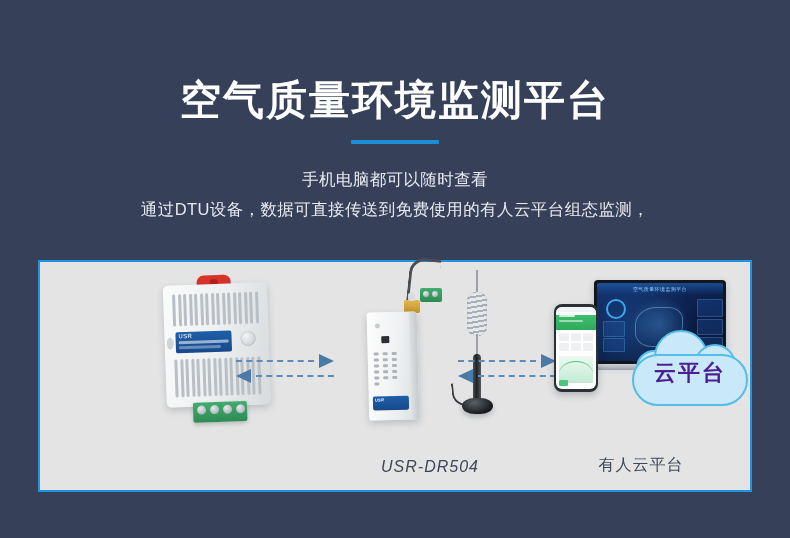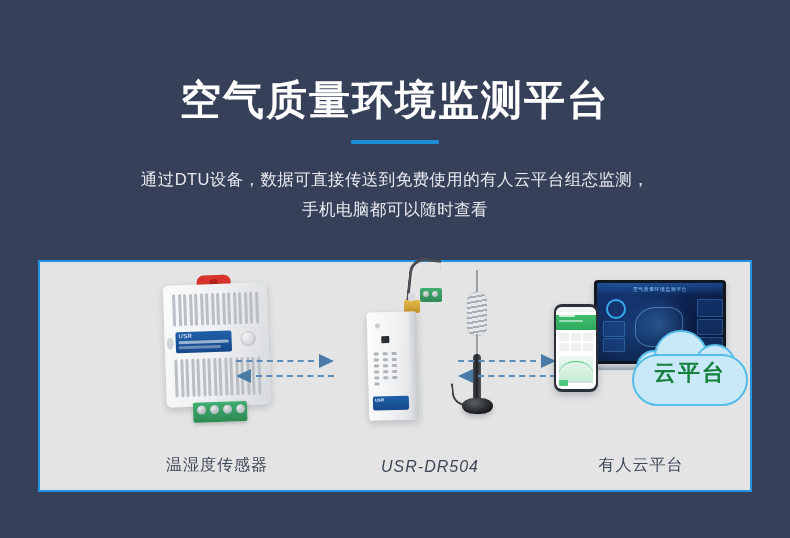--- a/index.html
+++ b/index.html
@@ -631,21 +631,21 @@
     border-radius: 18px;
   }
   .cloud-text {
     position: absolute;
     left: 0;
     top: 30px;
     width: 116px;
     text-align: center;
     font-size: 22px;
     font-weight: bold;
-    color: #15803d;
+    color: #4c1d95;
     letter-spacing: 2px;
     z-index: 3;
   }
 
   
   .arrows {
     position: absolute;
     width: 98px;
     height: 34px;
   }
@@ -684,22 +684,22 @@
     border-right: 15px solid #4a7ba8;
   }
 </style>
 </head>
 <body>
 
 <div class="header">
   <h1 class="page-title">空气质量环境监测平台</h1>
   <div class="title-rule"></div>
   <div class="subtitle">
+    <span class="sub-line">手机电脑都可以随时查看</span>
     <span class="sub-line">通过DTU设备，数据可直接传送到免费使用的有人云平台组态监测，</span>
-    <span class="sub-line">手机电脑都可以随时查看</span>
   </div>
 </div>
 
 <div class="diagram-card">
   <div class="stage">
 
     <div class="node node-sensor">
       <div class="sensor-art">
         <div class="sensor-clip"></div>
         <div class="sensor-body">
@@ -747,21 +747,20 @@
           </div>
           <div class="sensor-screw"></div>
         </div>
         <div class="sensor-terminal">
           <i></i>
             <i></i>
             <i></i>
             <i></i>
         </div>
       </div>
-      <div class="node-label">温湿度传感器</div>
     </div>
 
     <div class="arrows arrows-1">
       <div class="arrow-row to-right">
         <span class="arrow-dashes"></span>
         <span class="arrow-head"></span>
       </div>
       <div class="arrow-row to-left">
         <span class="arrow-dashes"></span>
         <span class="arrow-head"></span>

